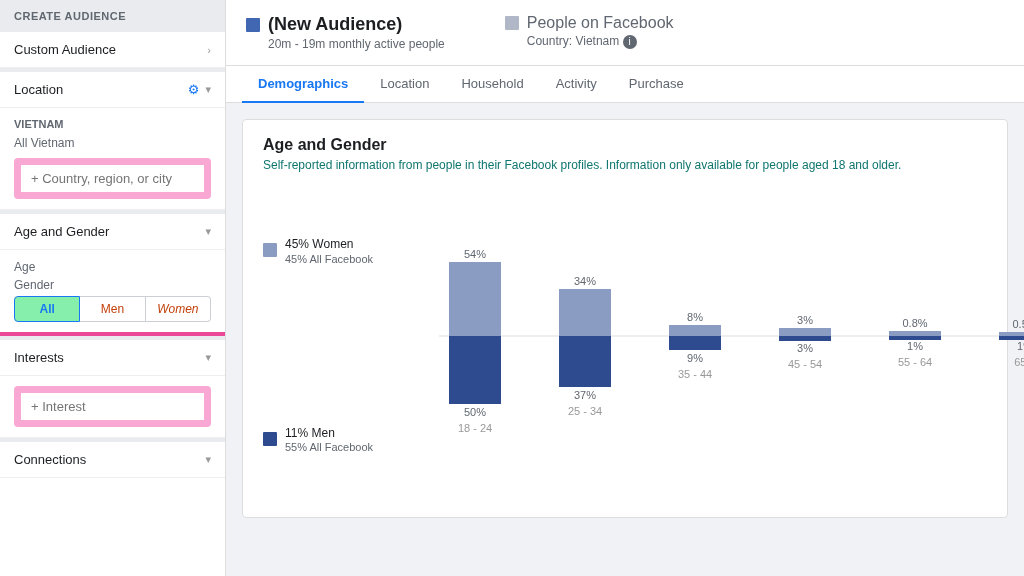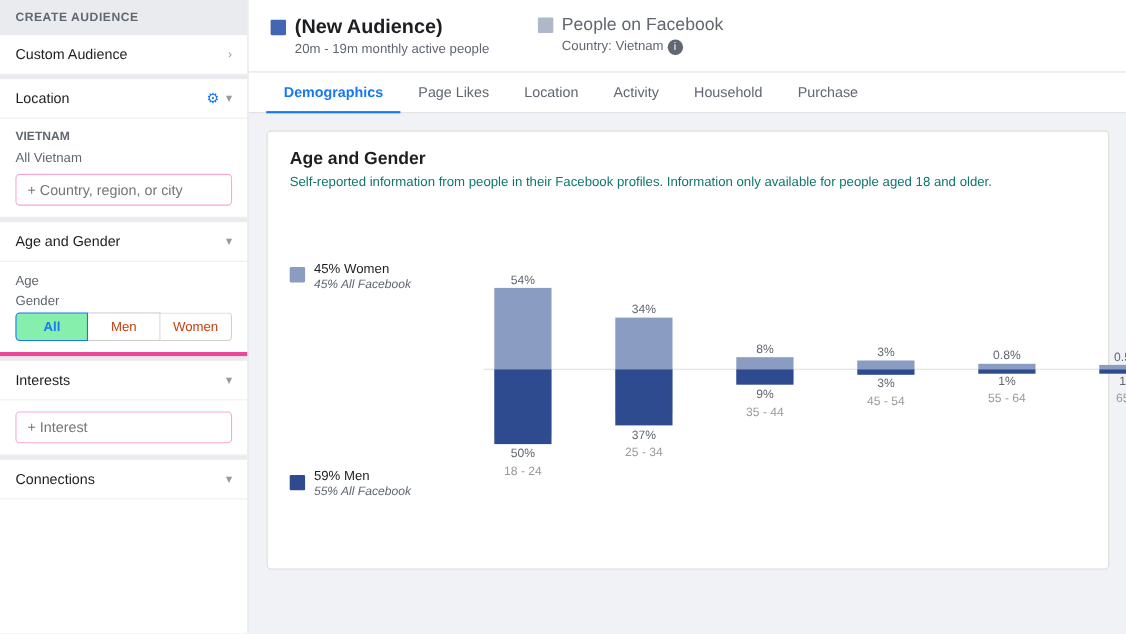--- a/index.html
+++ b/index.html
@@ -34,21 +34,21 @@
     }
     .sidebar-item-label { font-size: 13px; color: #1c1e21; font-weight: 500; }
     .sidebar-item-icon { color: #999; font-size: 11px; }
     .sidebar-divider { height: 4px; background: #e9ebee; }
 
     .sidebar-section { padding: 10px 14px; border-bottom: 1px solid #eee; }
     .sidebar-section-title { font-size: 11px; font-weight: 700; color: #606770; text-transform: uppercase; margin-bottom: 6px; }
     .sidebar-subtitle { font-size: 12px; color: #606770; margin-bottom: 8px; }
     .sidebar-input {
       width: 100%;
-      border: 1px solid #f9a8d4;
+      border: 7px solid #f9a8d4;
       border-radius: 4px;
       padding: 6px 10px;
       font-size: 13px;
       color: #606770;
       outline: none;
     }
 
     .sidebar-section-collapsible {
       display: flex; align-items: center; justify-content: space-between;
       padding: 10px 14px;
@@ -79,41 +79,41 @@
     .gender-btn {
       flex: 1;
       padding: 5px 0;
       border: 1px solid #ccd0d5;
       background: #fff;
       cursor: pointer;
       font-size: 12px;
       color: #c2410c;
     }
     .gender-btn:first-child { border-radius: 4px 0 0 4px; }
-    .gender-btn:last-child { border-radius: 0 4px 4px 0; }
+    .gender-btn:last-child { border-radius: 0 4px 4px 0; font-style: italic; }
     .gender-btn.active { background: #86efac; border-color: #1877f2; color: #1877f2; font-weight: 600; }
     .gender-btn:not(:first-child) { border-left: 0; }
 
     
     .main {
       flex: 1;
       display: flex;
       flex-direction: column;
       overflow: hidden;
       background: #f0f2f5;
     }
 
     
     .audience-header {
       background: #fff;
       padding: 14px 20px;
       border-bottom: 1px solid #ddd;
       display: flex;
       align-items: flex-start;
-      gap: 44px;
+      gap: 60px;
     }
     .audience-primary { display: flex; flex-direction: column; }
     .audience-title { font-size: 18px; font-weight: 600; color: #1c1e21; display: flex; align-items: center; gap: 8px; }
     .audience-dot { width: 14px; height: 14px; background: #4267b2; display: inline-block; border-radius: 1px; }
     .audience-subtitle { font-size: 12px; color: #606770; margin-top: 2px; margin-left: 22px; }
 
     .audience-secondary { display: flex; flex-direction: column; }
     .audience-secondary-title { font-size: 16px; font-weight: 500; color: #606770; display: flex; align-items: center; gap: 8px; justify-content: flex-end; }
     .audience-secondary-dot { width: 14px; height: 14px; background: #b0b8c8; display: inline-block; border-radius: 1px; }
     .info-icon { width: 14px; height: 14px; border-radius: 50%; background: #606770; color: #fff; font-size: 10px; display: inline-flex; align-items: center; justify-content: center; cursor: pointer; }
@@ -150,21 +150,21 @@
     }
 
     .chart-title { font-size: 16px; font-weight: 600; color: #1c1e21; margin-bottom: 4px; }
     .chart-description { font-size: 12px; color: #0f766e; margin-bottom: 16px; }
 
     .chart-legend { display: flex; flex-direction: column; gap: 20px; min-width: 160px; }
     .legend-item { display: flex; align-items: center; gap: 8px; }
     .legend-dot-women { width: 14px; height: 14px; background: #8a9cc2; display: inline-block; border-radius: 1px; flex-shrink: 0; }
     .legend-dot-men { width: 14px; height: 14px; background: #2d4b8e; display: inline-block; border-radius: 1px; flex-shrink: 0; }
     .legend-text { font-size: 12px; color: #1c1e21; line-height: 1.4; }
-    .legend-sub { font-size: 11px; color: #606770; font-style: italic; }
+    .legend-sub { font-size: 11px; color: #606770; }
 
     .chart-wrapper {
       display: flex;
       align-items: center;
       gap: 16px;
     }
 
     
     .bar-chart-svg-container {
       flex: 1;
@@ -251,24 +251,23 @@
       </div>
       <div class="audience-subtitle">
         <span>Country: Vietnam</span>
         <span class="info-icon">i</span>
       </div>
     </div>
   </div>
 
   <div class="tabs">
     <div class="tab active">Demographics</div>
-    <div class="tab">Page Likes</div>
     <div class="tab">Location</div>
+    <div class="tab">Household</div>
     <div class="tab">Activity</div>
-    <div class="tab">Household</div>
     <div class="tab">Purchase</div>
   </div>
 
   <div class="content-area">
     <div class="chart-card">
       <div class="chart-title">Age and Gender</div>
       <div class="chart-description">Self-reported information from people in their Facebook profiles. Information only available for people aged 18 and older.</div>
 
       <div class="chart-wrapper">
 
@@ -277,21 +276,21 @@
             <span class="legend-dot-women"></span>
             <div>
               <div class="legend-text">45% Women</div>
               <div class="legend-sub">45% All Facebook</div>
             </div>
           </div>
           <div style="margin-top:120px;"></div>
           <div class="legend-item">
             <span class="legend-dot-men"></span>
             <div>
-              <div class="legend-text">59% Men</div>
+              <div class="legend-text">11% Men</div>
               <div class="legend-sub">55% All Facebook</div>
             </div>
           </div>
         </div>
 
         <div class="bar-chart-svg-container">
           <svg width="640" height="310" viewBox="0 0 640 310">
 
             <line x1="0" y1="148" x2="640" y2="148" stroke="#ddd" stroke-width="1"></line>
 

